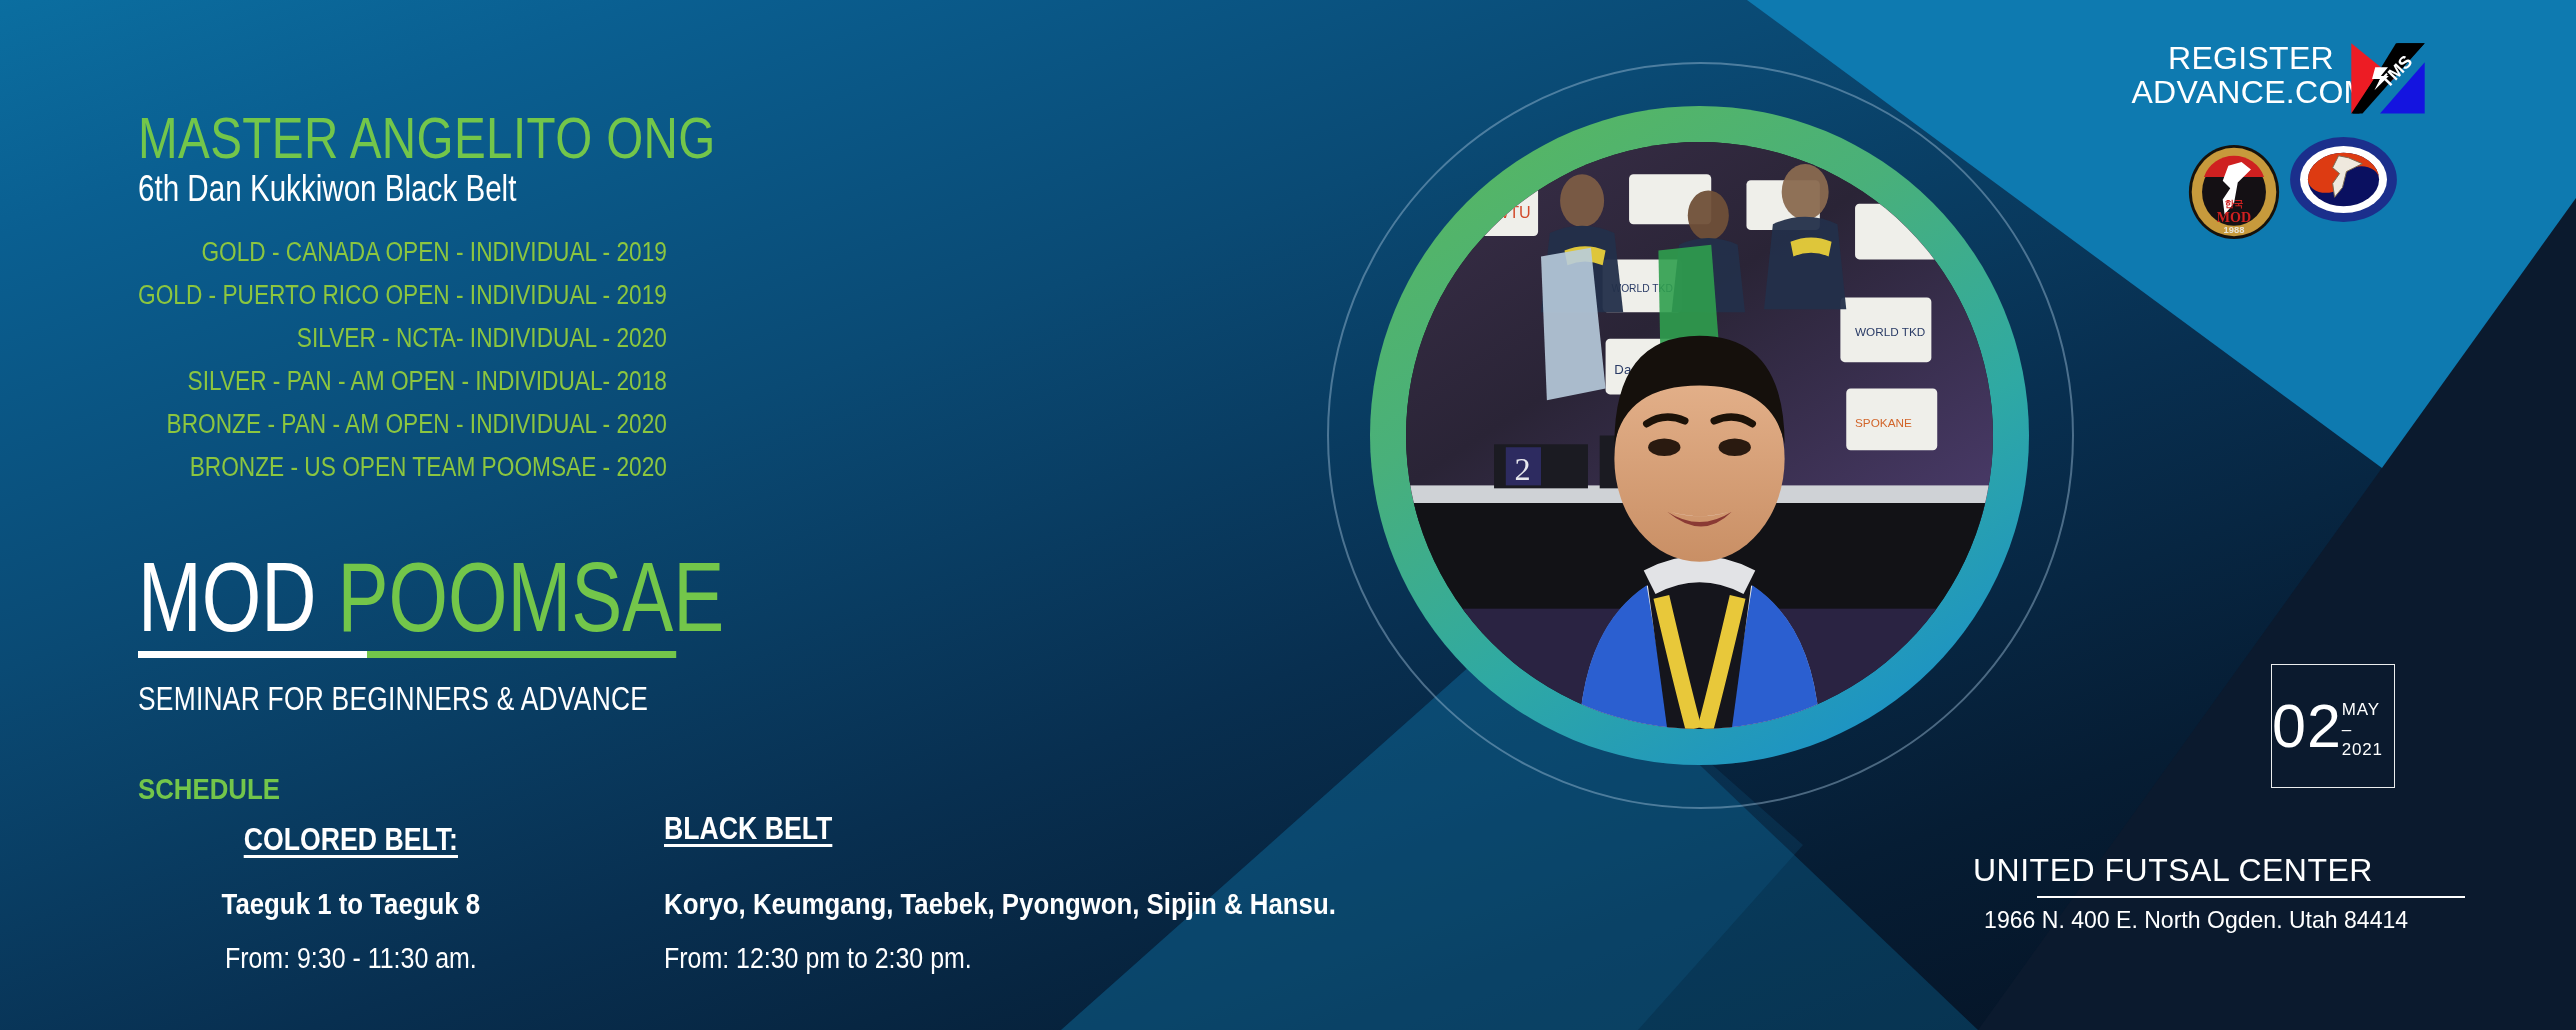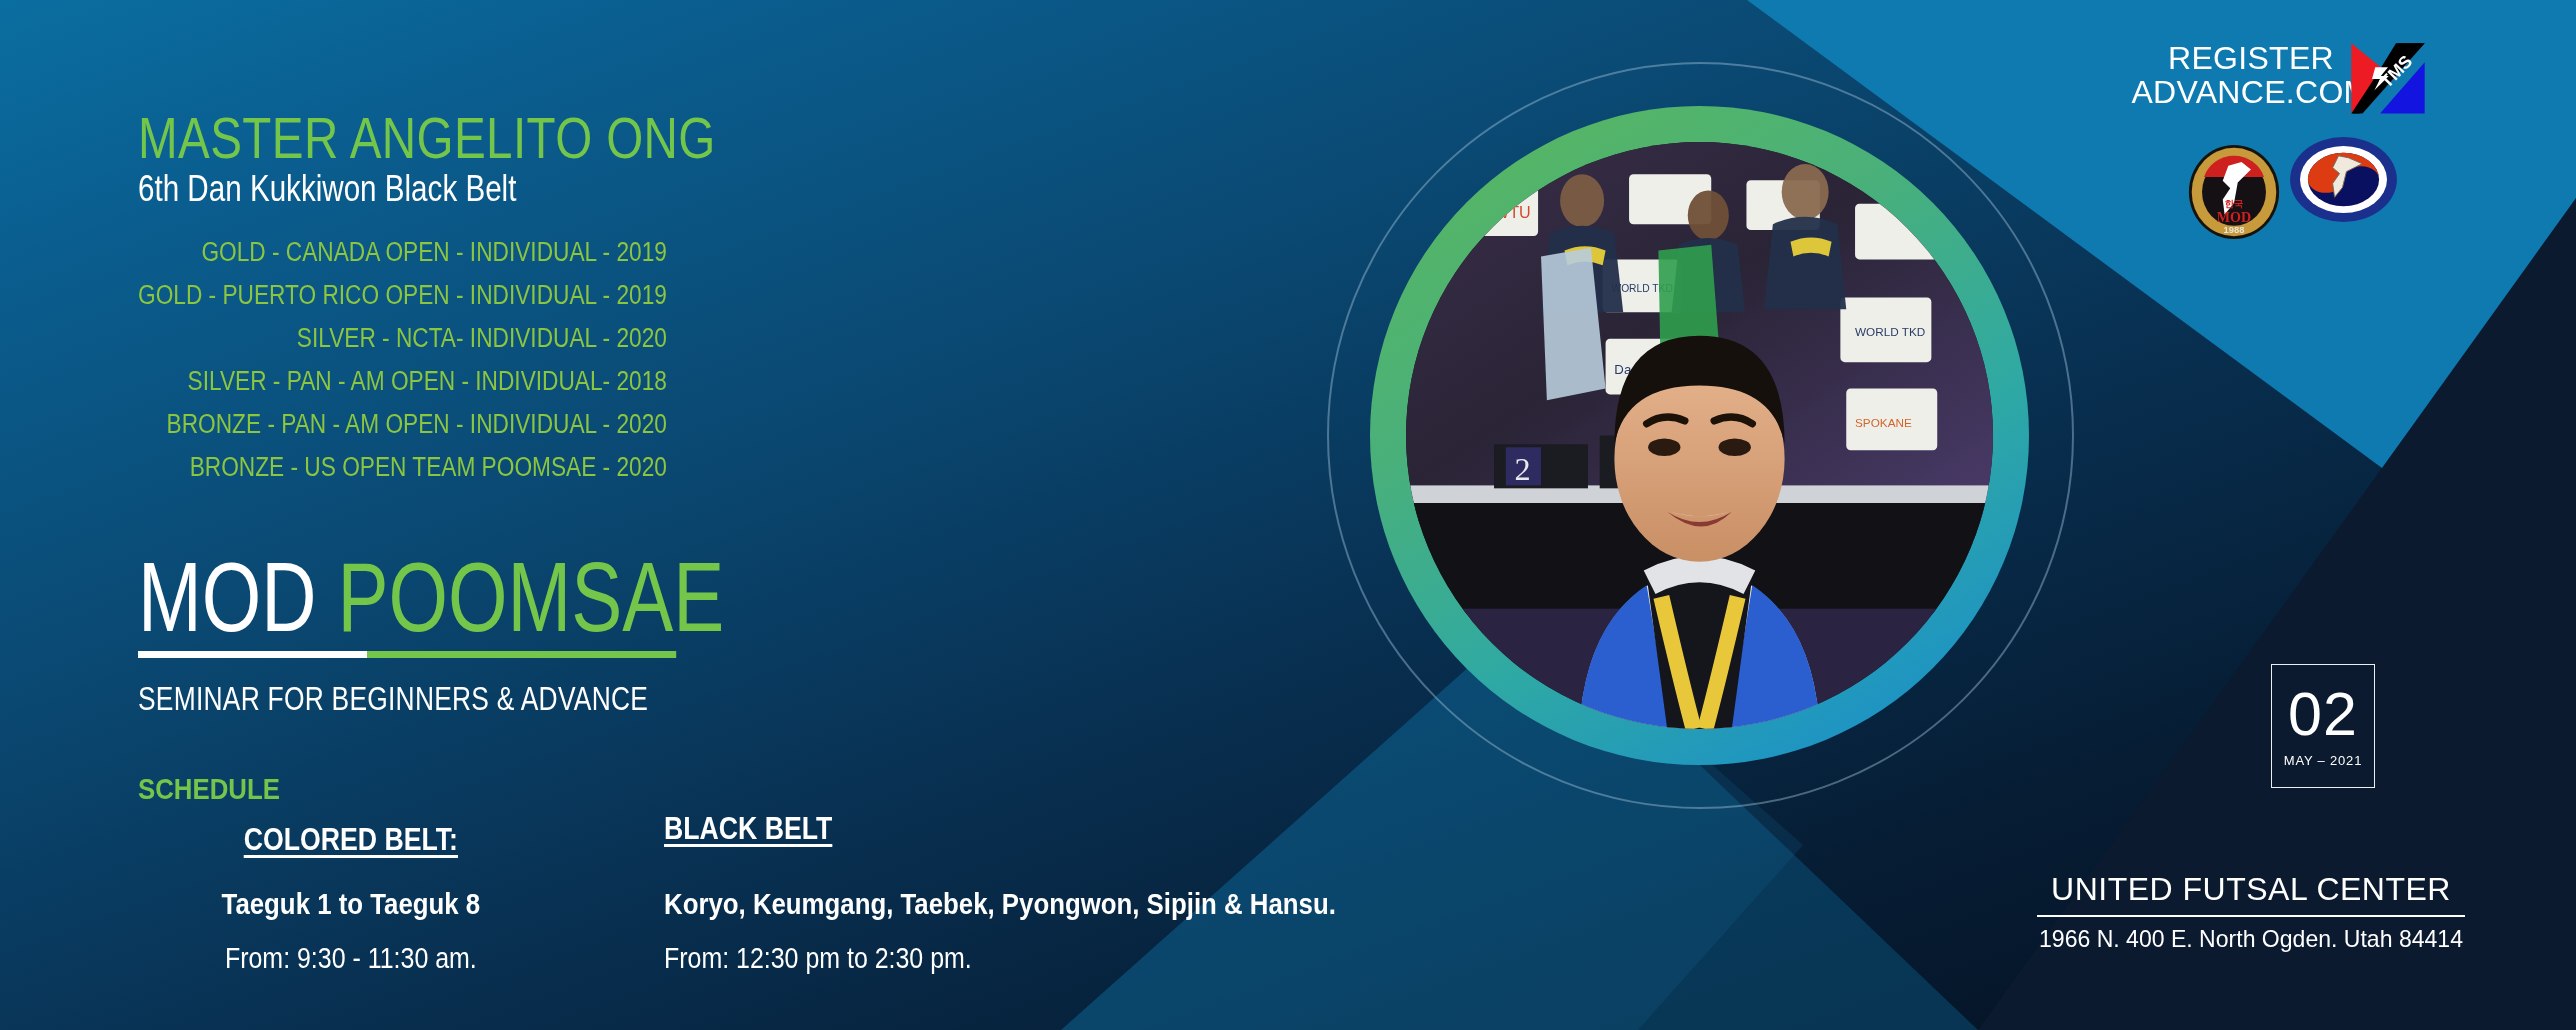--- a/index.html
+++ b/index.html
@@ -199,43 +199,43 @@
 
   
   .logos{ position:absolute; left:2187px; top:129px; width:216px; height:98px; }
   .logo-a{ position:absolute; left:0; top:14px; width:94px; height:98px; }
   .logo-b{ position:absolute; left:102px; top:7.2px; width:109px; height:87px; }
   .logos svg{ display:block; }
 
   
   .datecard{
     position:absolute; left:2271px; top:664px;
-    width:104px; height:124px;
+    width:124px; height:124px;
     border:1.5px solid rgba(255,255,255,0.92);
-    display:flex; flex-direction:column;
+    display:flex; flex-direction:row;
     align-items:center; justify-content:center;
   }
   .date-day{
     color:#ffffff;
     font-size:61px;
     line-height:1.0;
     font-weight:300;
     letter-spacing:1px;
   }
   .date-month{
     color:#ffffff;
-    font-size:13px;
+    font-size:17px;
     letter-spacing:0.8px;
     margin-top:8.2px;
     font-weight:400;
   }
 
   .venue{
-    position:absolute; left:1973px; top:871px;
-    width:556px; text-align:center;
+    position:absolute; left:1973px; top:852px;
+    width:556px; 
   }
   .venue-name{
     color:#ffffff;
     font-size:32px;
     font-weight:400;
     letter-spacing:0.5px;
     padding-bottom:7.2px;
     white-space:nowrap;
   }
   .venue-rule{

